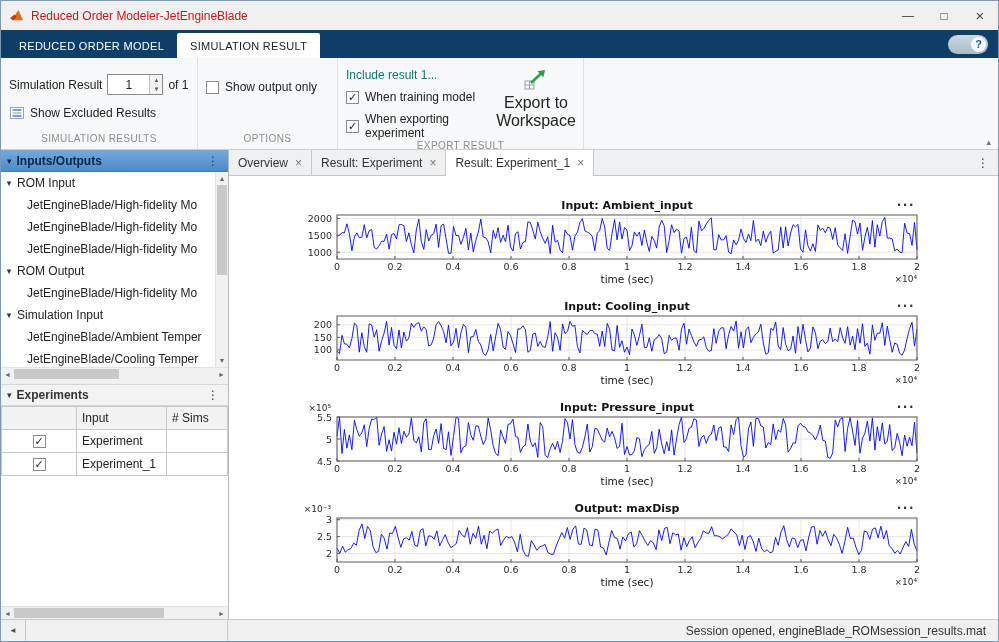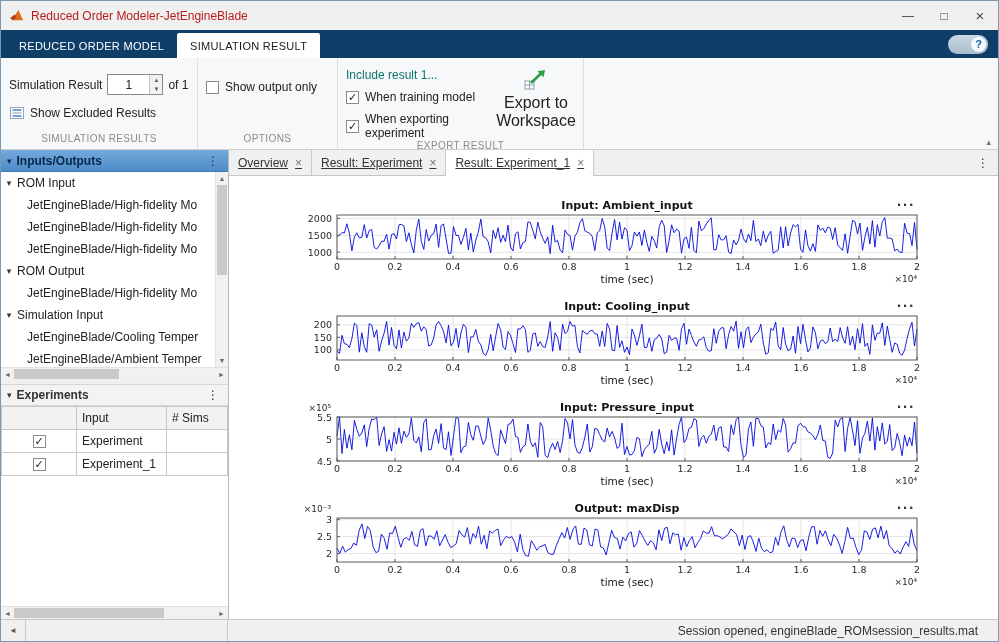--- a/index.html
+++ b/index.html
@@ -73,21 +73,21 @@
   .gap4 { height:4px; flex:none; background:#f0f0f0; }
   .exp-body { flex:1; background:#fff; overflow:hidden; min-height:0; }
   .exptable { border-collapse:collapse; width:100%; table-layout:fixed; font-size:12px; color:#222; }
   .exptable th, .exptable td { border:1px solid #c8c8c8; height:23px; padding:0 5px; text-align:left; overflow:hidden; white-space:nowrap; }
   .exptable th { background:#f2f2f2; font-weight:normal; }
   .exptable .cbcell { text-align:center; }
 
   
   .main { flex:1; display:flex; flex-direction:column; min-width:0; background:#fff; }
   .doctabs { height:26px; flex:none; background:#eef0f2; border-bottom:1px solid #c6c6c6; display:flex; align-items:stretch; }
-  .dtab { display:flex; align-items:center; padding:0 9px; gap:7px; font-size:12px; color:#333; border-right:1px solid #c9c9c9; position:relative;text-decoration:underline; }
+  .dtab { display:flex; align-items:center; padding:0 9px; gap:7px; font-size:12px; color:#333; border-right:1px solid #c9c9c9; position:relative; }
   .dtab .x { color:#777; font-size:12px; }
   .dtab.active { background:#fff; }
   .dtab.active::after { content:""; position:absolute; left:0; right:0; bottom:-1px; height:1px; background:#fff; }
   .doctabs .kebab { margin-left:auto; display:flex; align-items:center; padding:0 9px; font-size:12px; color:#333; }
   .plots { flex:1; background:#fff; overflow:hidden; padding:22px 0 0 48px; }
   .plotblock { width:690px; height:94px; margin-bottom:7px; position:relative; }
   svg.plot text { font-family:"DejaVu Sans","Liberation Sans",sans-serif; }
   .grid { stroke:#e5e5e5; stroke-width:1; }
   .axbox { fill:none; stroke:#5a5a5a; stroke-width:1; }
   .tick { stroke:#5a5a5a; stroke-width:1; }
@@ -95,21 +95,21 @@
   .ptitle { font-size:11px; font-weight:bold; fill:#141414; }
   .ptick { font-size:9.5px; fill:#2a2a2a; }
   .pxlabel { font-size:10.5px; fill:#141414; }
   .pexp { font-size:9px; fill:#2a2a2a; }
   .pdots { font-size:12px; font-weight:bold; fill:#333; letter-spacing:1.5px; }
 
   
   .statusbar { height:22px; flex:none; background:#f0f0f1; border-top:1px solid #c9c9c9; display:flex; align-items:stretch; font-size:12px; color:#333; }
   .collapsebtn { width:25px; border-right:1px solid #c9c9c9; display:flex; align-items:center; justify-content:center; font-size:8px; color:#555; }
   .statusleft { width:202px; border-right:1px solid #c9c9c9; }
-  .statusmsg { flex:1; display:flex; align-items:center; justify-content:flex-end; padding-right:20px; }
+  .statusmsg { flex:1; display:flex; align-items:center; justify-content:flex-end; padding-right:12px; }
 </style>
 </head>
 <body>
 
 <div class="window">
 
   <div class="titlebar">
     <span style="display:flex">
       <svg width="15" height="15" viewBox="0 0 16 16">
         <polygon points="3,13 10,2 15,13" fill="#e06b1f"></polygon>
@@ -237,24 +237,24 @@
             <span>ROM Output</span>
           </div>
           <div class="trow leaf">
               <span>JetEngineBlade/High-fidelity Mo</span>
             </div>
           <div class="trow group">
             <span class="tri">▾</span>
             <span>Simulation Input</span>
           </div>
           <div class="trow leaf">
+              <span>JetEngineBlade/Ambient Temper</span>
+            </div>
+          <div class="trow leaf">
               <span>JetEngineBlade/Cooling Temper</span>
-            </div>
-          <div class="trow leaf">
-              <span>JetEngineBlade/Ambient Temper</span>
             </div>
         </div>
         <div class="vscroll">
           <div class="varr">▲</div>
           <div class="vtrack">
               <div class="vthumb"></div>
             </div>
           <div class="varr">▼</div>
         </div>
       </div>

